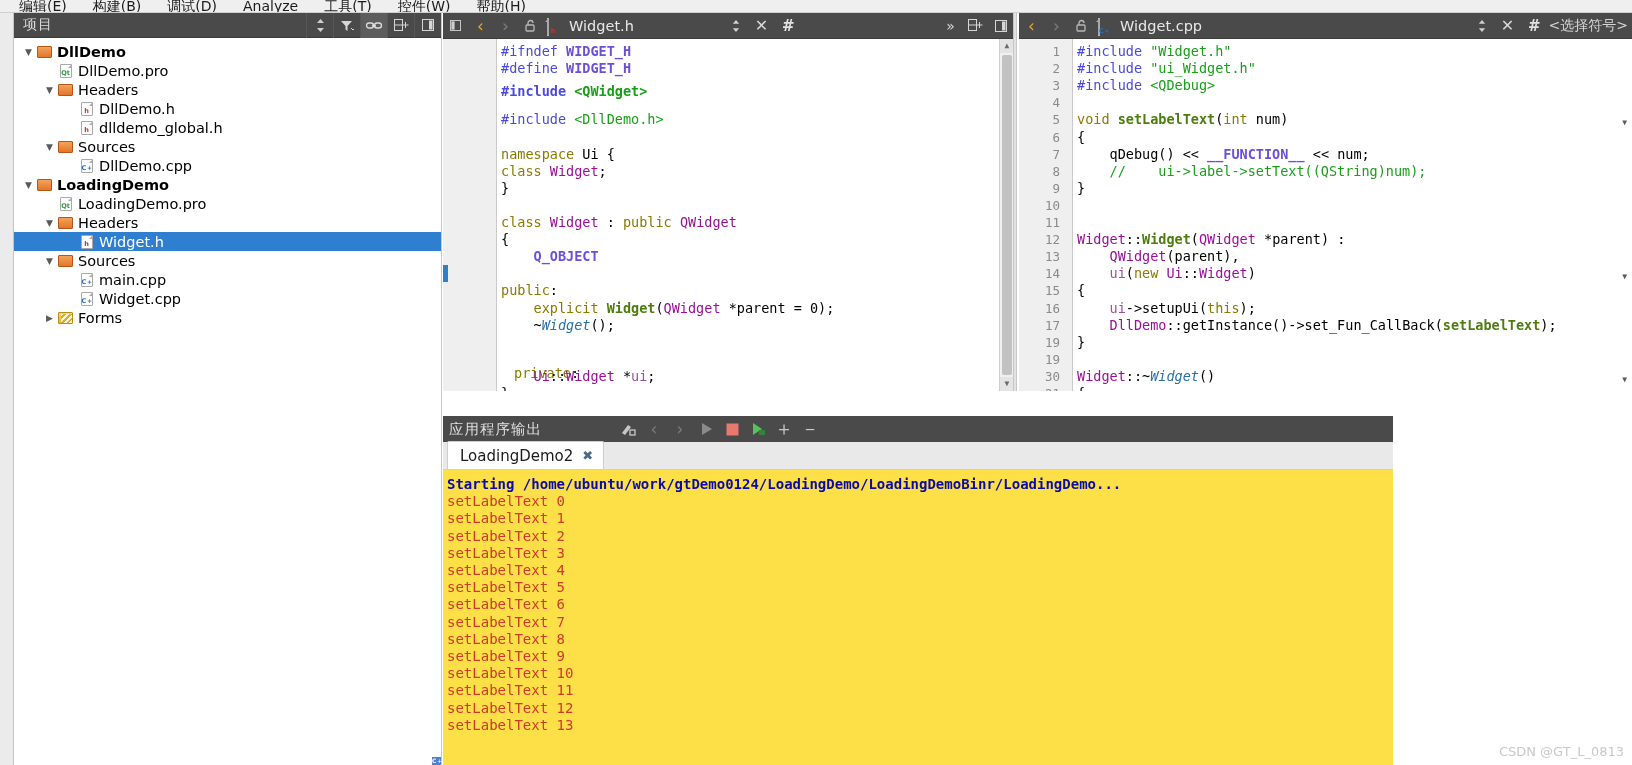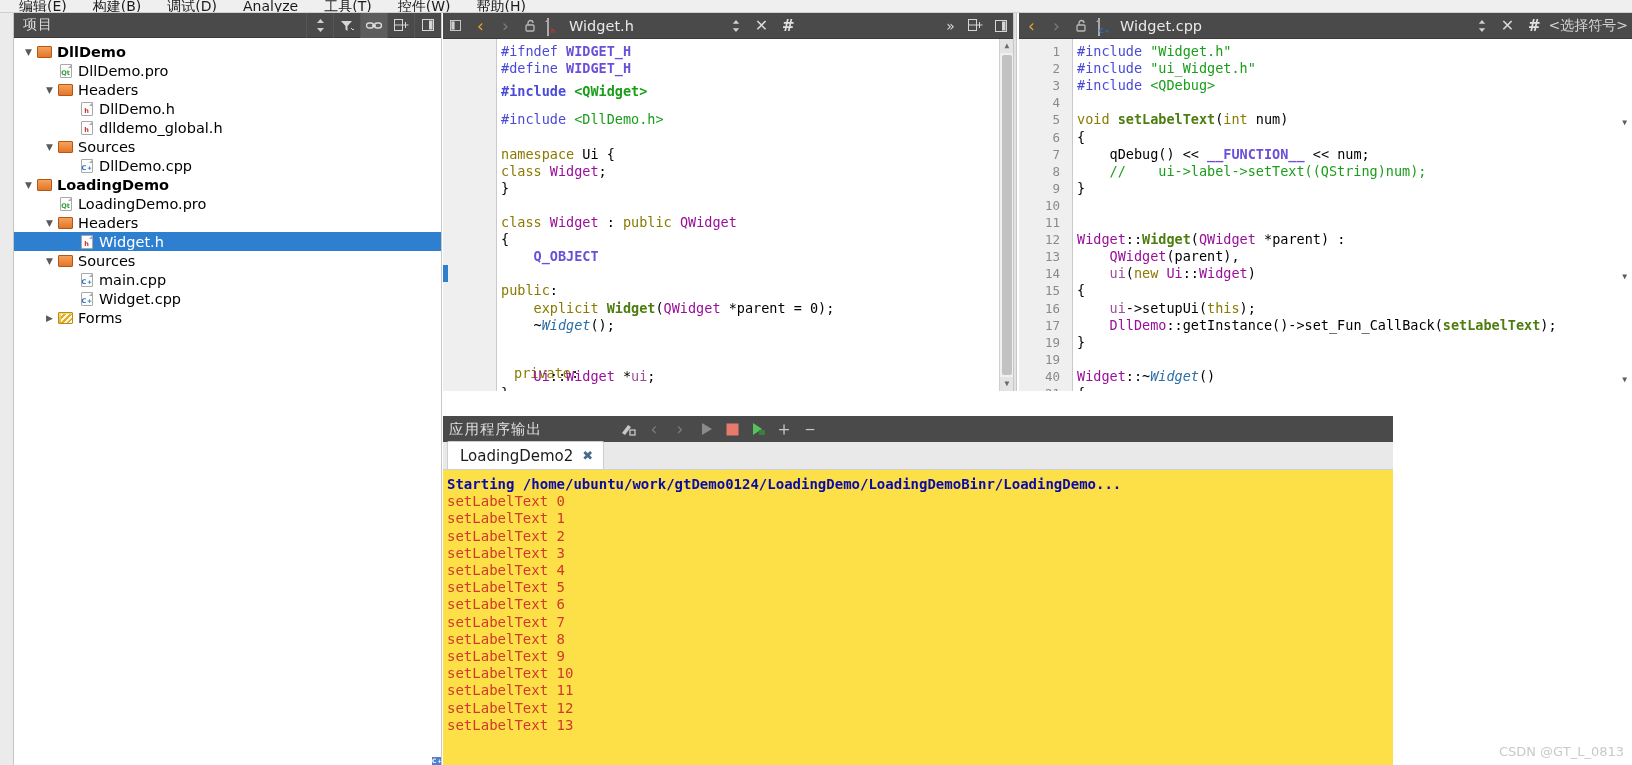--- a/index.html
+++ b/index.html
@@ -575,21 +575,21 @@
             <div class="ln" style="top: 243.4px; right: 572px;">15</div>
             <div class="codeline" style="top: 243.4px;">{</div>
             <div class="ln" style="top: 260.5px; right: 572px;">16</div>
             <div class="codeline" style="top: 260.5px;">    <span class="s-fld">ui</span>-&gt;<span class="s-var">setupUi</span>(<span class="s-key">this</span>);</div>
             <div class="ln" style="top: 277.6px; right: 572px;">17</div>
             <div class="codeline" style="top: 277.6px;">    <span class="s-kw2">DllDemo</span>::<span class="s-var">getInstance</span>()-&gt;<span class="s-var">set_Fun_CallBack</span>(<span class="s-fn">setLabelText</span>);</div>
             <div class="ln" style="top: 294.7px; right: 572px;">19</div>
             <div class="codeline" style="top: 294.7px;">}</div>
             <div class="ln" style="top: 311.8px; right: 572px; margin-left: 48px;">19</div>
             <div class="codeline" style="top: 311.8px;"></div>
-            <div class="ln" style="top: 328.9px; right: 572px;">40</div>
+            <div class="ln" style="top: 328.9px; right: 572px;">30</div>
             <div class="fold" style="top: 331.9px;">▼</div>
             <div class="codeline" style="top: 328.9px;"><span class="s-kw2">Widget</span>::~<span class="s-dtor">Widget</span>()</div>
             <div class="ln" style="top: 346px; right: 572px;">21</div>
             <div class="codeline" style="top: 346px;">{</div>
             <div class="codeline" style="top: 397.3px;"></div>
           </div>
       </div>
     </div>
   </div>
 

